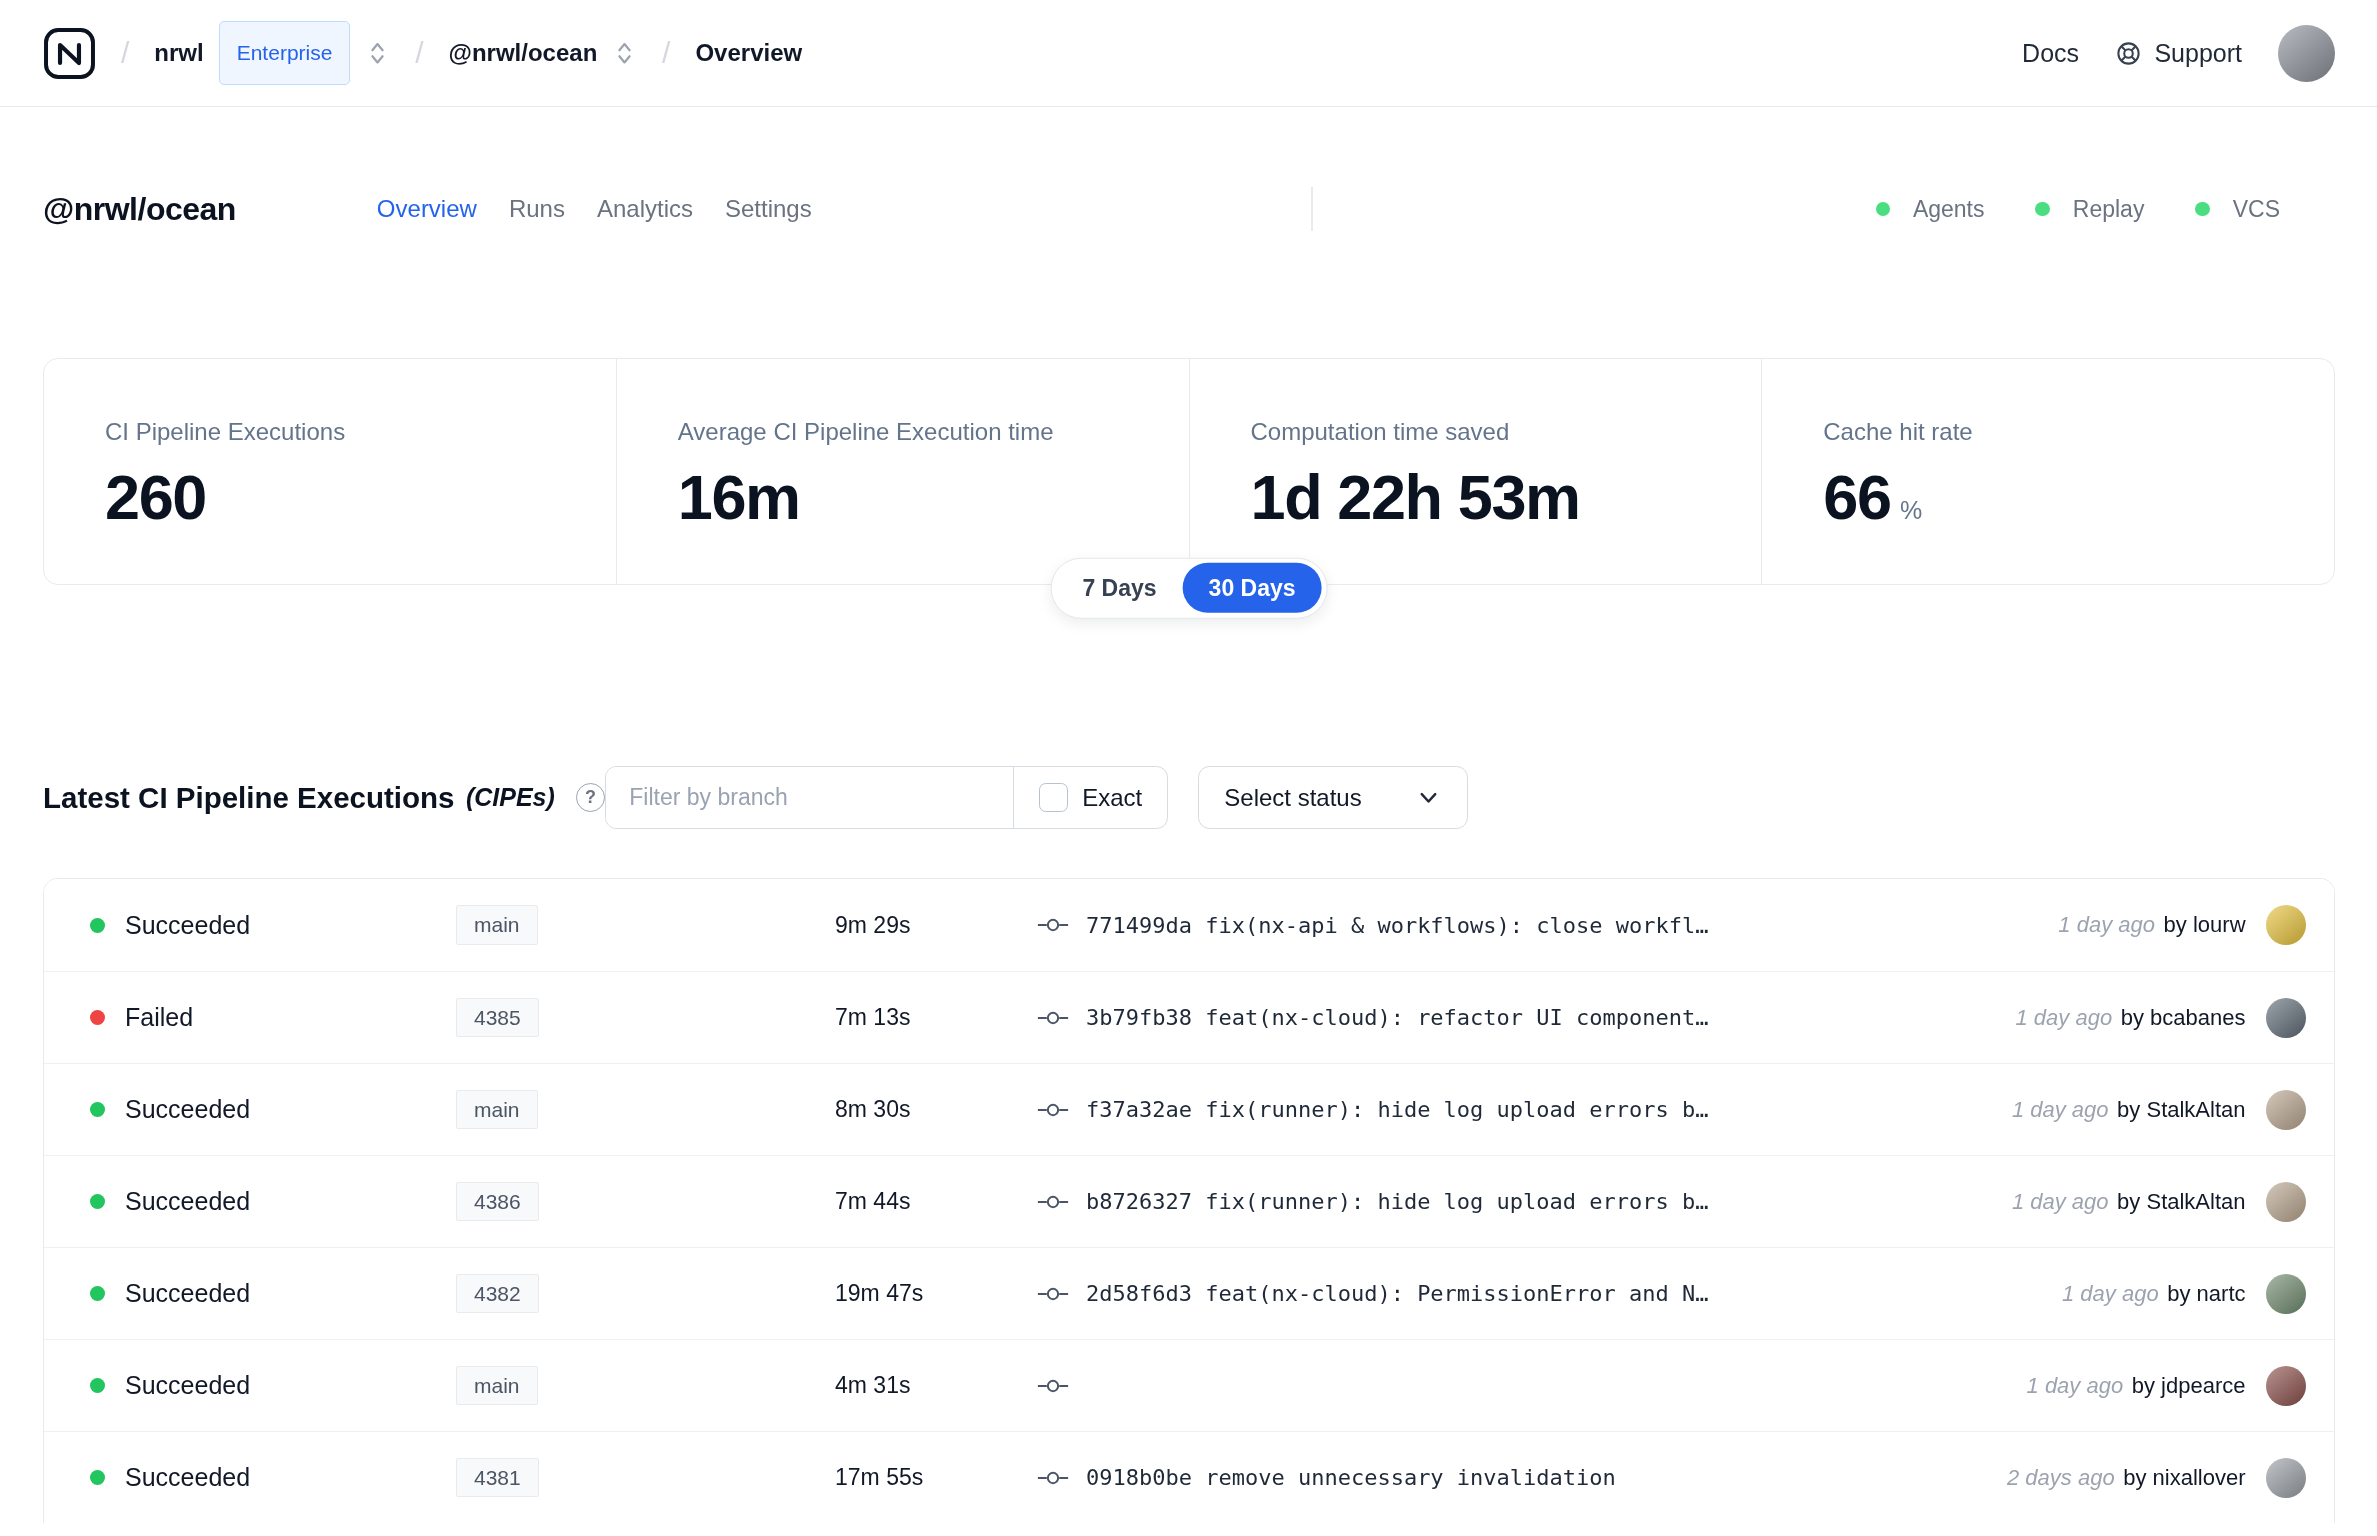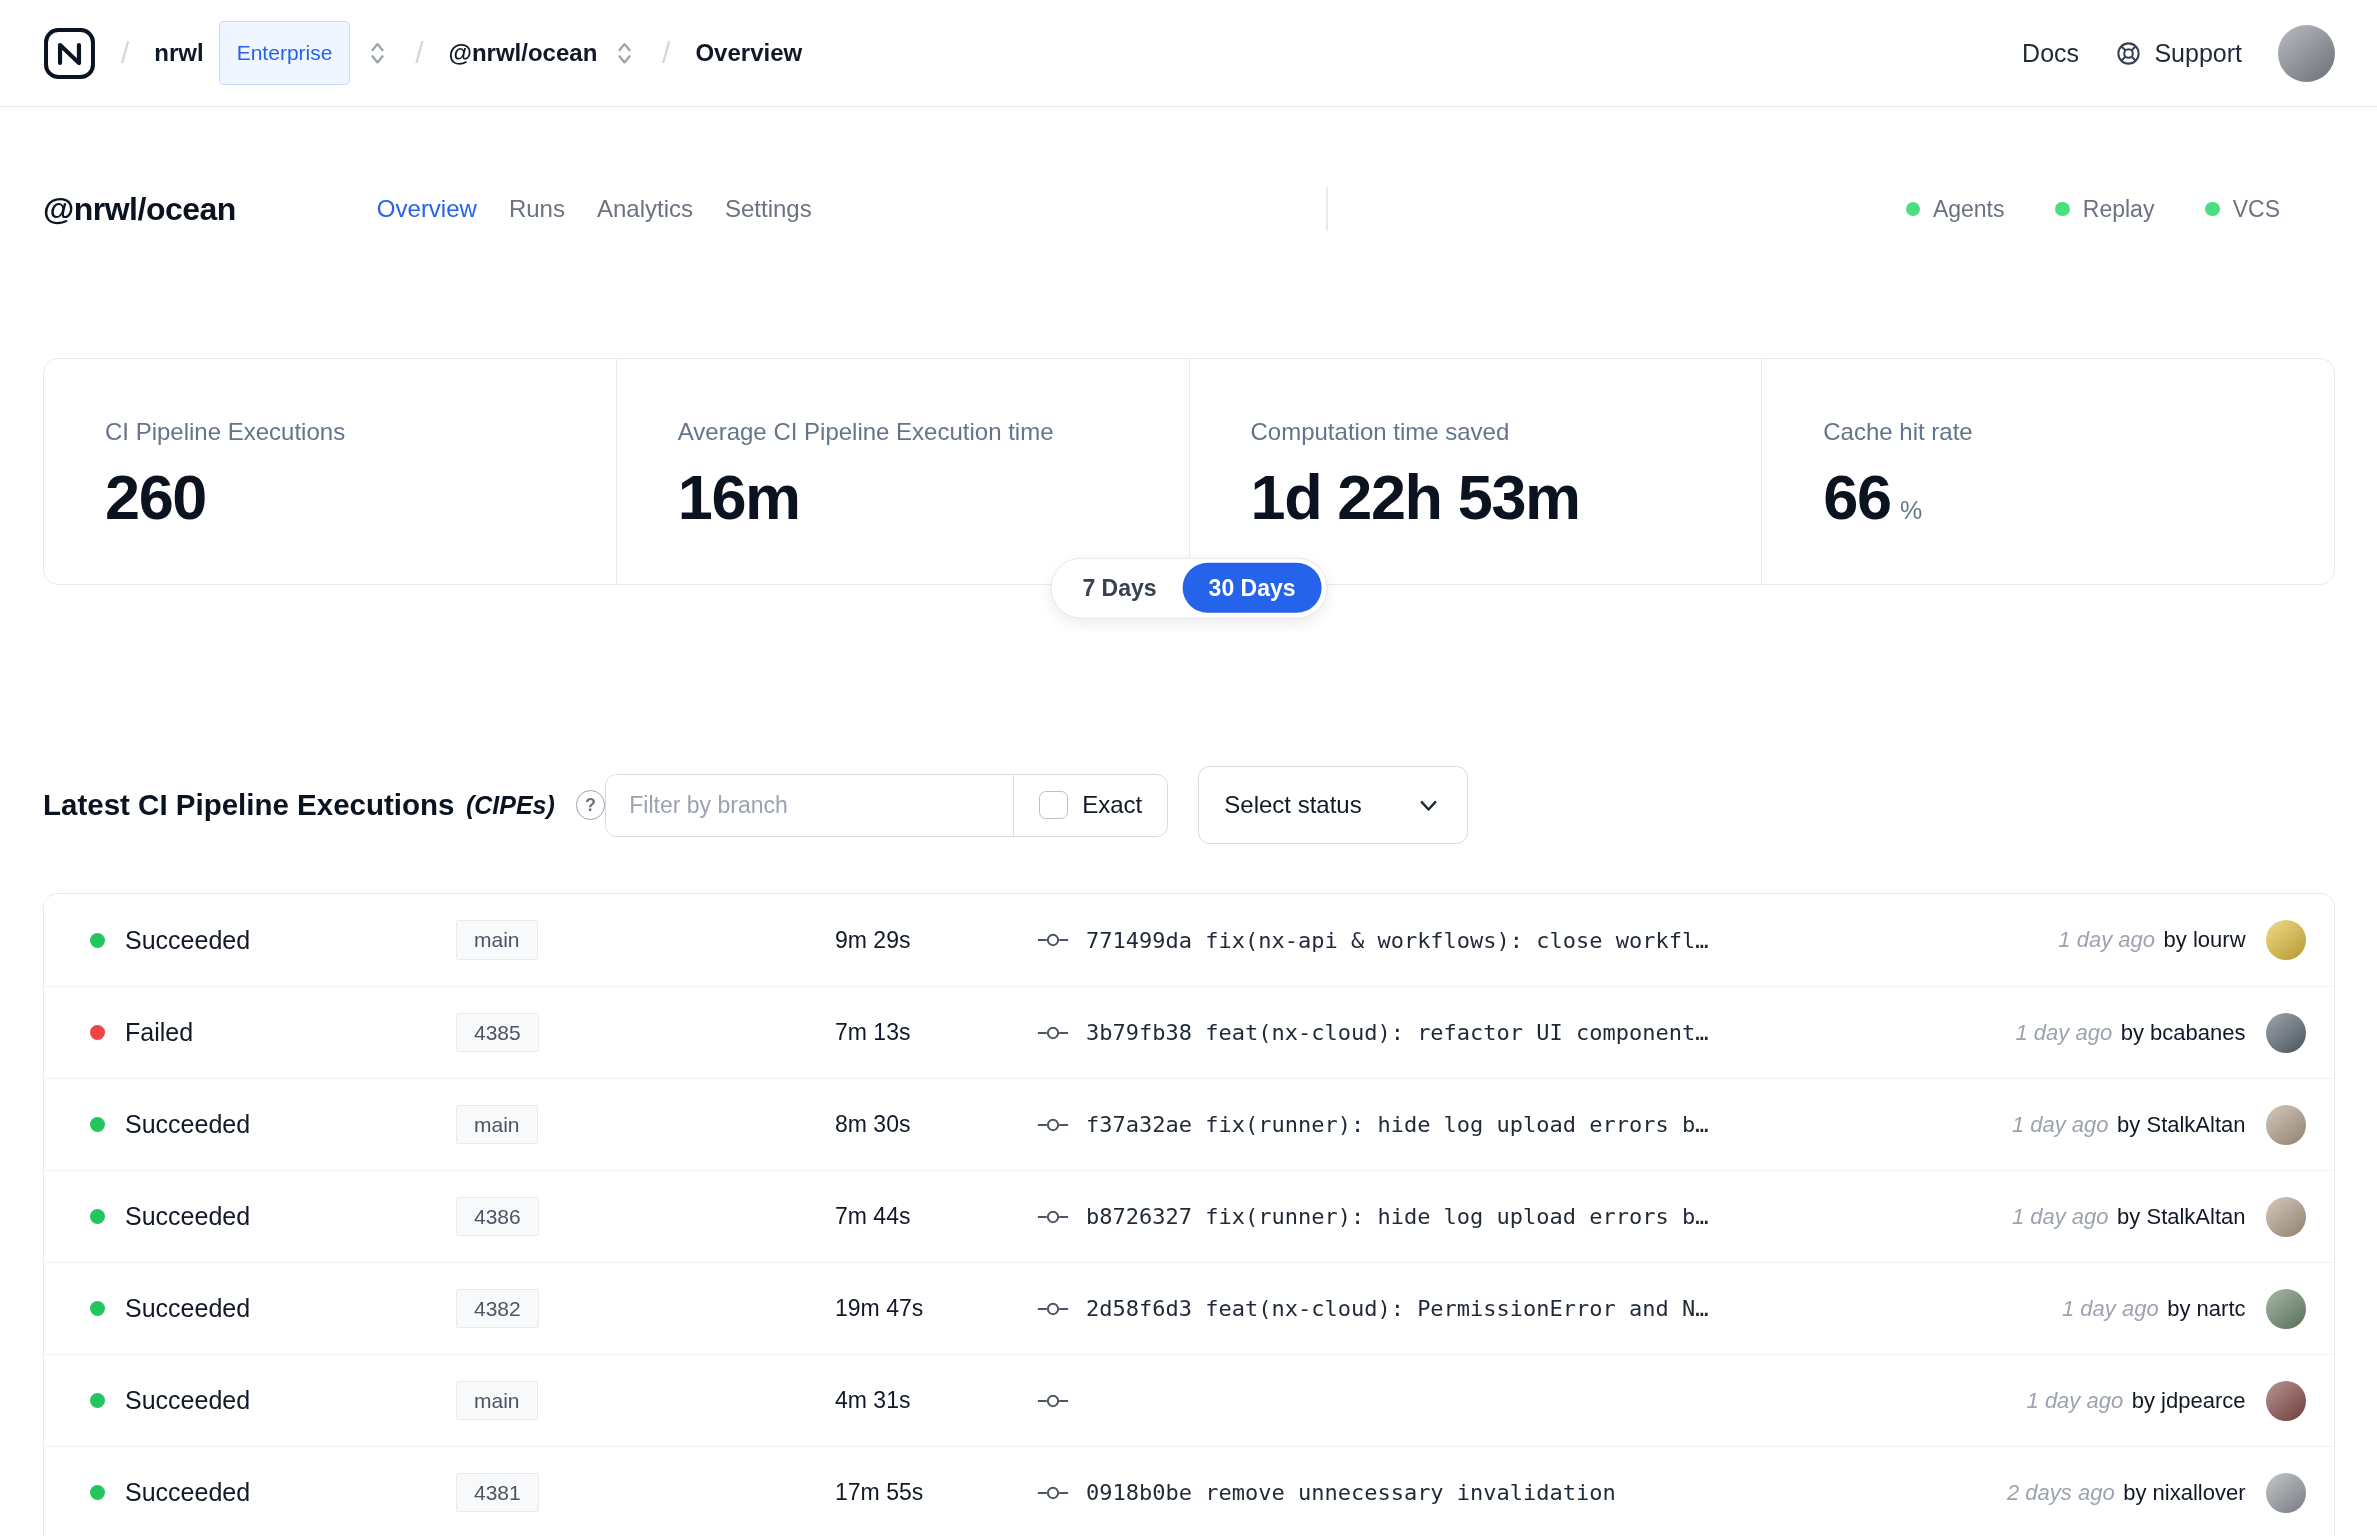--- a/index.html
+++ b/index.html
@@ -30,21 +30,21 @@
   .nav-avatar{width:57px;height:57px;background-color:#8a8f98;cursor:pointer;}
 
   
   .page-header{margin:80px 43px 0;display:flex;align-items:center;}
   .page-title{font-size:32px;font-weight:700;letter-spacing:-0.5px;color:#0b1220;}
   .tabs{display:flex;align-items:center;gap:32px;margin-left:141px;}
   .tab{font-size:24px;font-weight:500;color:#6b7280;cursor:pointer;text-decoration:none;}
   .tab.active{color:#2563eb;}
   .indicators{margin-left:auto;display:flex;align-items:center;gap:51px;padding-right:55px;}
   .divider-v{width:1.9px;height:44px;background:#e8eaee;margin-left:auto;margin-right:63px;}
-  .indicator{display:flex;align-items:center;gap:13px;}
+  .indicator{display:flex;align-items:center;gap:23px;}
   .ind-dot{width:14.3px;height:14.3px;border-radius:50%;background:#4ade80;}
   .ind-label{font-size:23px;color:#6b7280;}
 
   
   .stats-wrap{position:relative;margin:127px 43px 0;}
   .stats-cards{display:flex;border:1.9px solid #e8eaee;border-radius:15px;height:227px;background:#fff;}
   .stat-card{flex:1;padding:59px 19px 0 61px;min-width:0;}
   .stat-card + .stat-card{border-left:1.9px solid #e8eaee;}
   .stat-label{font-size:24px;color:#64748b;white-space:nowrap;}
   .stat-value-row{margin-top:15px;display:flex;align-items:baseline;gap:9.5px;}
@@ -66,21 +66,21 @@
     font-size:18px;font-weight:700;display:flex;align-items:center;justify-content:center;
     margin-left:21px;cursor:pointer;}
   .cipes-controls{display:flex;align-items:center;gap:30px;}
   .filter-group{display:flex;align-items:stretch;height:63px;width:563px;background:#fff;
     border:1.9px solid #d7dbe2;border-radius:11.4px;overflow:hidden;}
   .filter-input{border:none;outline:none;flex:1;min-width:0;font-size:23px;padding:0 23px;color:#111827;}
   .filter-input::placeholder{color:#9aa3b2;}
   .filter-div{width:1.9px;background:#d7dbe2;}
   .exact-wrap{display:flex;align-items:center;gap:14.3px;padding:0 25px;font-size:24px;color:#111827;cursor:pointer;}
   .checkbox{width:28.5px;height:28.5px;border:1.9px solid #b7c2d0;border-radius:6.7px;background:#fff;flex:none;}
-  .status-select{display:flex;align-items:center;justify-content:space-between;width:270px;height:78px;
+  .status-select{display:flex;align-items:center;justify-content:space-between;width:270px;height:63px;
     padding:0 25px;background:#fff;border:1.9px solid #d7dbe2;border-radius:11.4px;
     font-size:24px;font-weight:500;color:#111827;cursor:pointer;}
 
   
   .cipes-table{margin:49px 43px 0;border:1.9px solid #e8eaee;border-bottom:none;
     border-radius:15px 15px 0 0;overflow:hidden;background:#fff;}
   .cipe-row{display:flex;align-items:center;height:92px;padding-left:46px;cursor:pointer;background:#fff;}
   .cipe-row + .cipe-row{border-top:1.9px solid #eef0f4;}
   .col-status{display:flex;align-items:center;gap:20px;width:366px;flex:none;min-width:0;}
   .row-dot{width:15px;height:15px;border-radius:50%;background:#22c55e;flex:none;}

